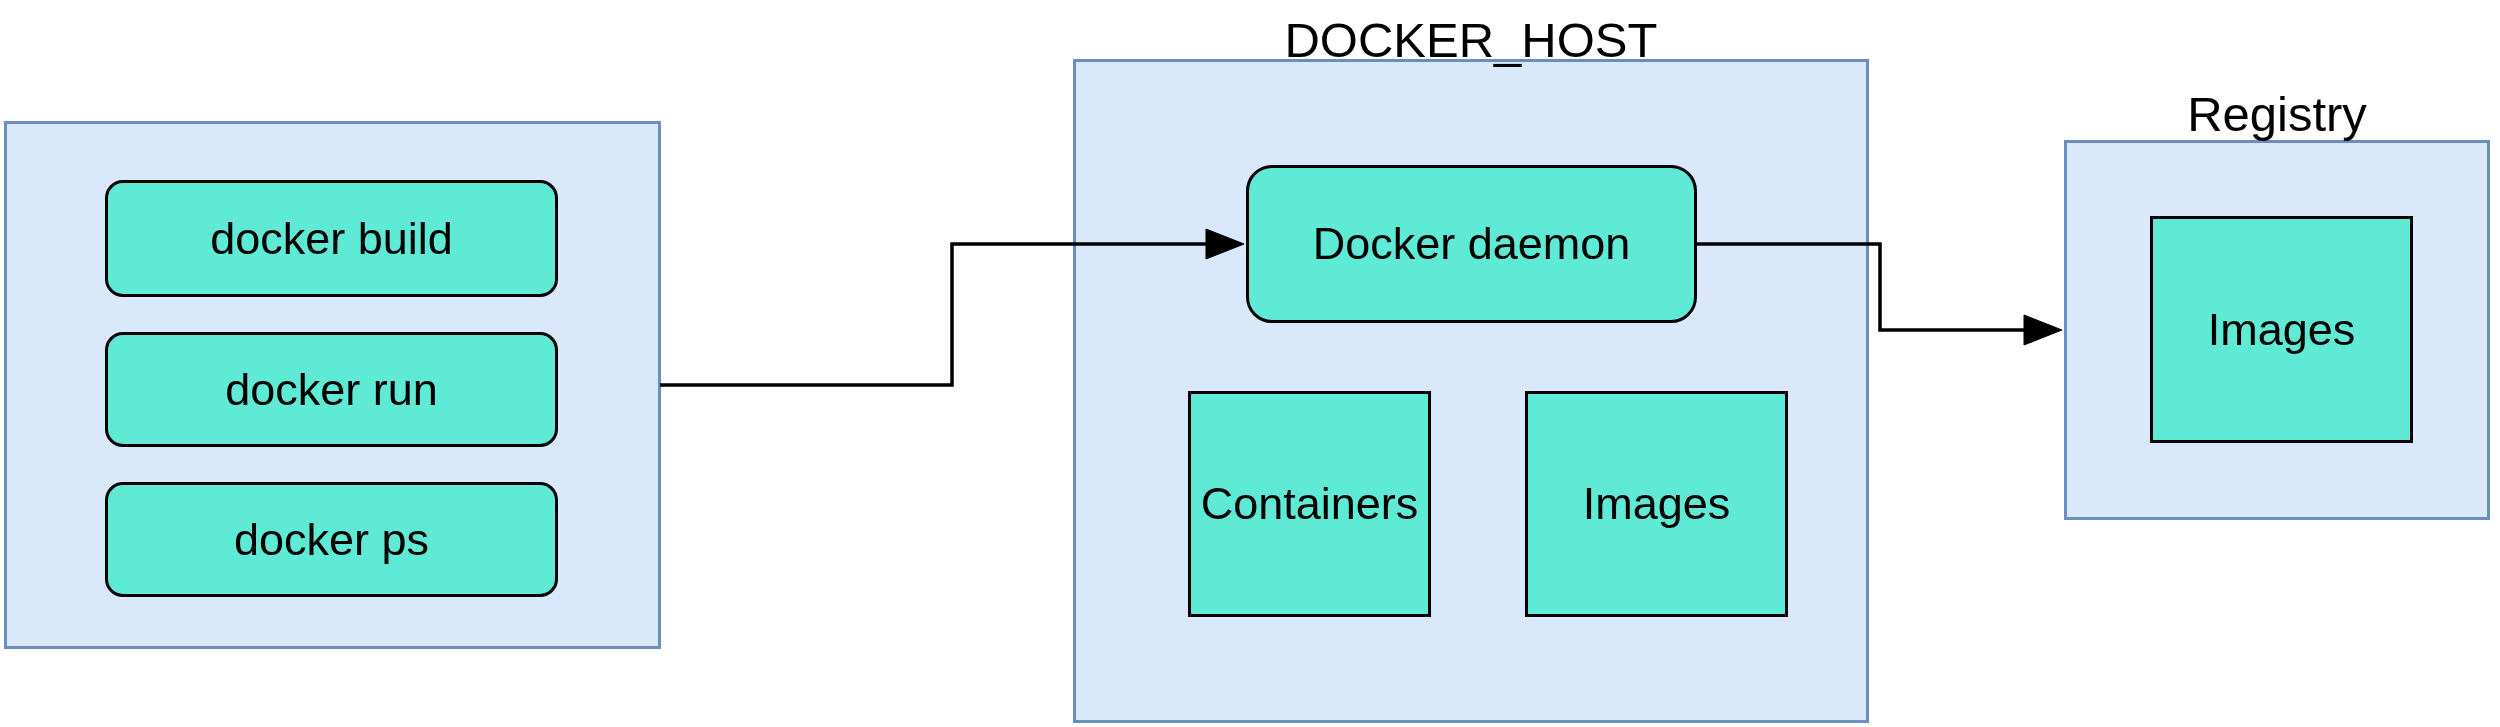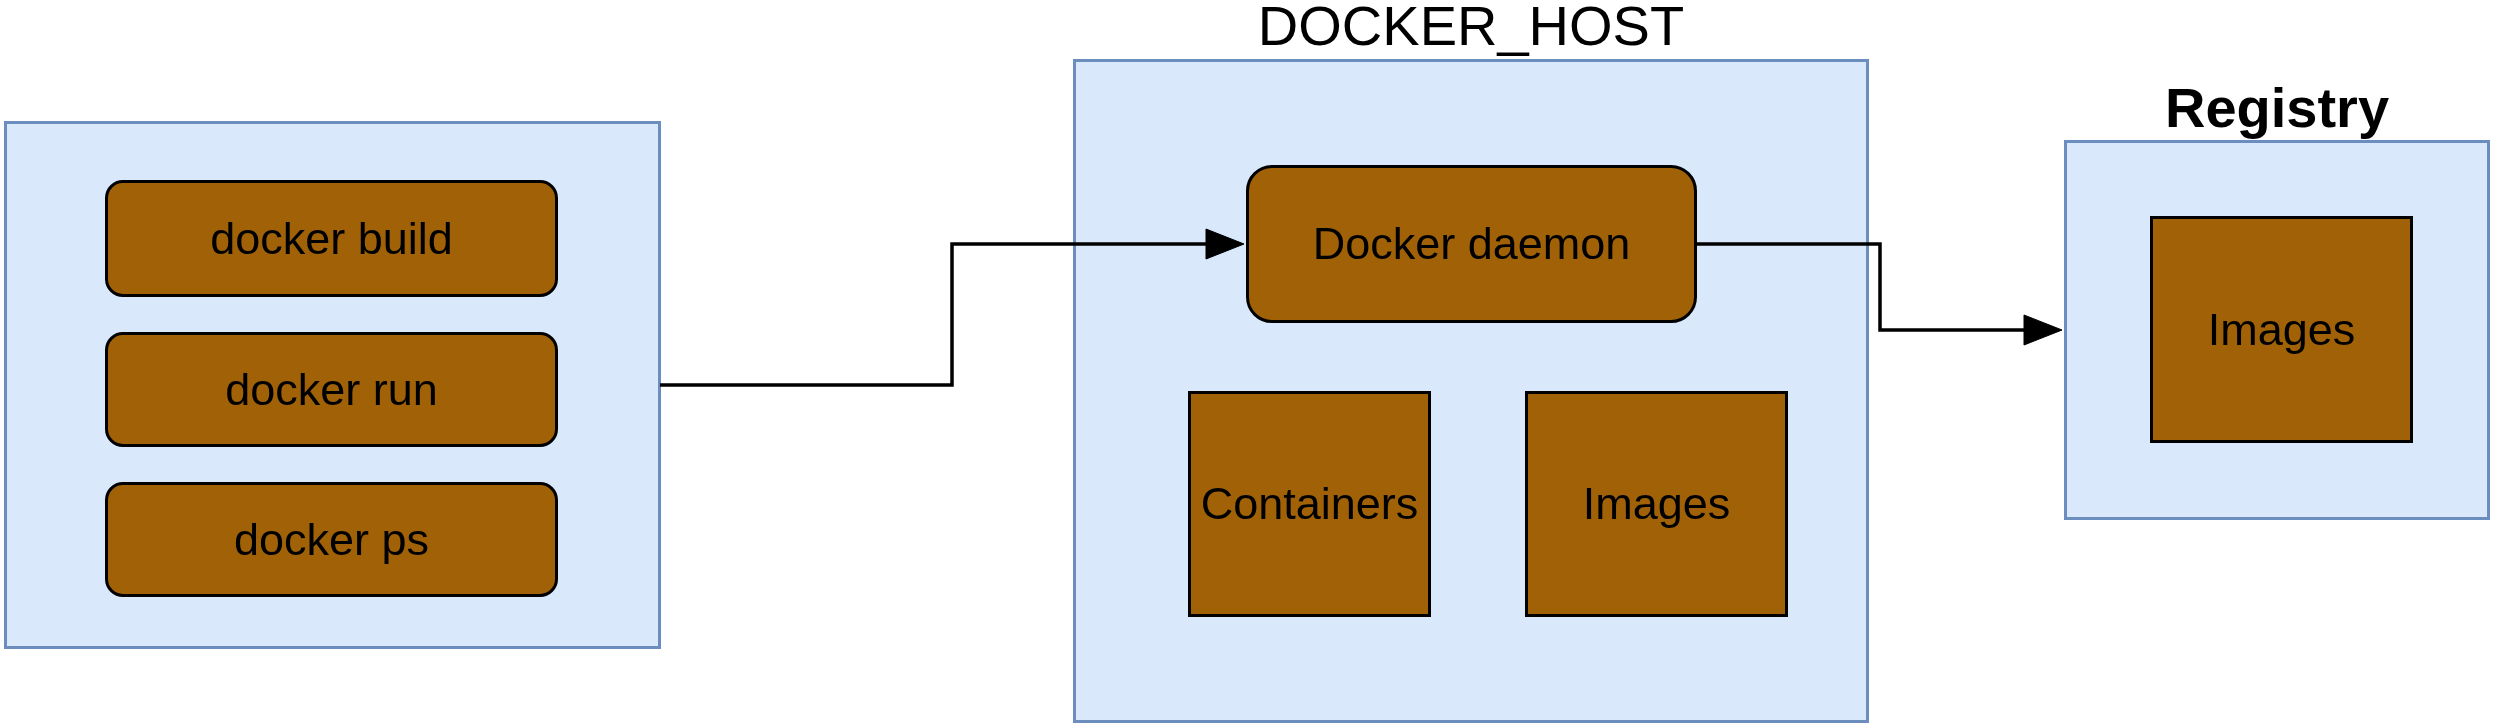--- a/index.html
+++ b/index.html
@@ -26,27 +26,28 @@
   }
   .group {
     position: absolute;
     background: #dae8fc;
     border: 3px solid #6c8ebf;
     box-sizing: border-box;
   }
   .group-title {
     position: absolute;
     text-align: center;
-    font-size: 56px;
+    font-size: 49px;
     line-height: 52px;
     white-space: nowrap;
+    margin-top: 14px;
   }
   .node {
     position: absolute;
-    background: #a16207;
+    background: #5eead4;
     border: 3px solid #000000;
     box-sizing: border-box;
     display: flex;
     align-items: center;
     justify-content: center;
     font-size: 45px;
     white-space: nowrap;
   }
   .rounded-sm { border-radius: 18px; }
   .rounded-lg { border-radius: 26px; }
@@ -58,21 +59,21 @@
   #cmd-run        { left: 105px;  top: 332px; width: 453px; height: 115px; }
   #cmd-ps         { left: 105px;  top: 482px; width: 453px; height: 115px; }
 
   #host-group     { left: 1073px; top: 59px;  width: 796px; height: 664px; }
   #host-title     { left: 1073px; top: 0px;   width: 796px; }
   #daemon-node    { left: 1246px; top: 165px; width: 451px; height: 158px; }
   #containers-node{ left: 1188px; top: 391px; width: 243px; height: 226px; }
   #host-images-node{ left: 1525px; top: 391px; width: 263px; height: 226px; }
 
   #registry-group { left: 2064px; top: 140px; width: 426px; height: 380px; }
-  #registry-title { left: 2064px; top: 82px;  width: 426px; font-weight: bold; }
+  #registry-title { left: 2064px; top: 74px;  width: 426px; }
   #registry-images-node { left: 2150px; top: 216px; width: 263px; height: 227px; }
 </style>
 </head>
 <body>
 
 <div class="canvas">
 
   <div class="group" id="client-group"></div>
   <div class="node rounded-sm" id="cmd-build">
     <span>docker build</span>

